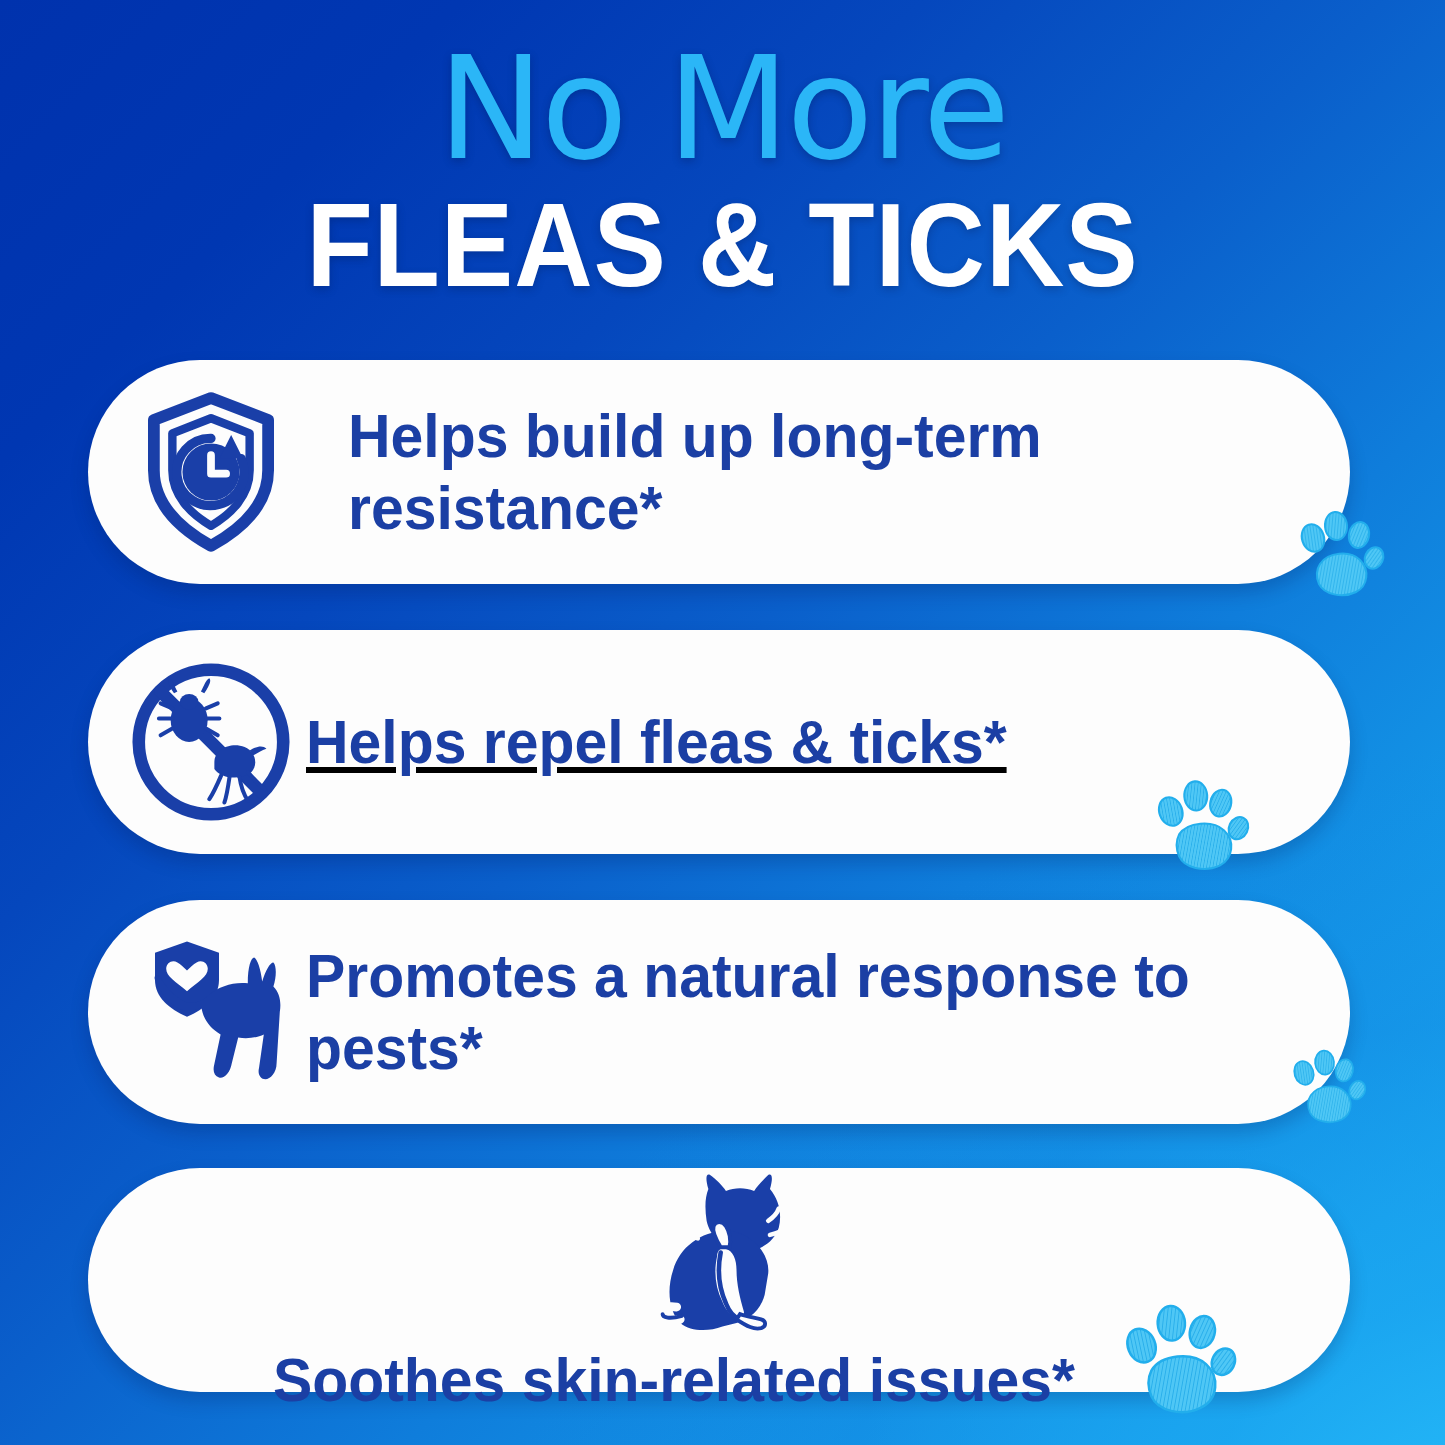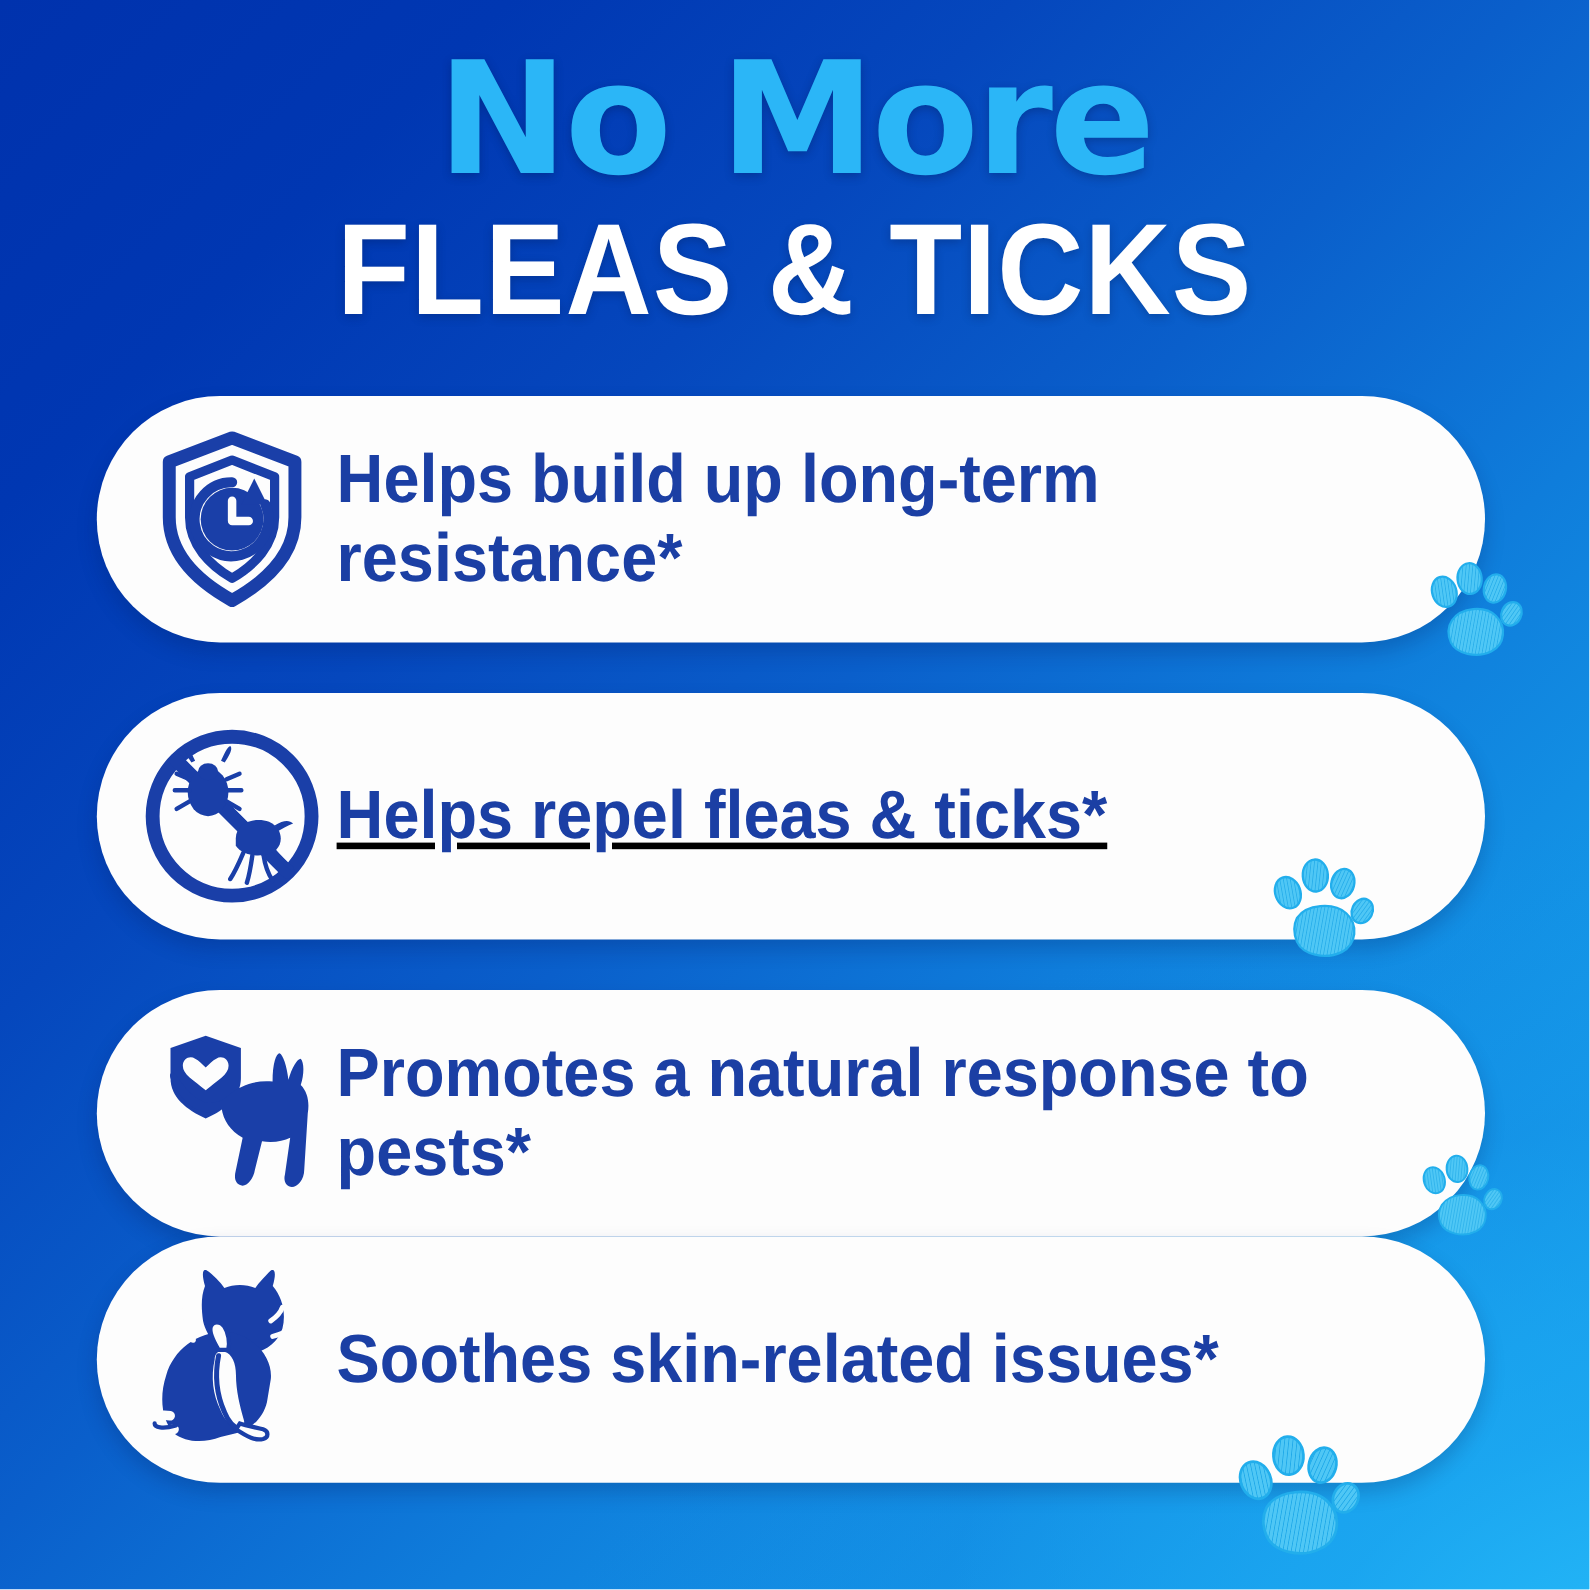--- a/index.html
+++ b/index.html
@@ -34,21 +34,21 @@
   
   .heading {
     position:absolute;
     left:0; right:0; top:44px;
     text-align:center;
     user-select:none;
   }
   .title-top {
     display:block;
     font-family:"DejaVu Sans", sans-serif;
-    font-weight:700;
+    font-weight:400;
     font-size:142px;
     line-height:0.92;
     letter-spacing:-3px;
     color:#2bb6f7;
     text-shadow:0 3px 9px rgba(0,20,70,0.30);
   }
   .title-bottom {
     display:block;
     margin-top:14px;
     font-family:"Liberation Sans Narrow","Liberation Sans", sans-serif;
@@ -66,24 +66,24 @@
     position:absolute;
     left:88px;
     width:1262px;
     height:224px;
     background:#fdfdfd;
     border-radius:130px;
     display:flex;
     align-items:center;
     box-shadow:0 9px 18px rgba(0,25,80,0.22);
   }
-  #card-0 { top:360px; }
+  #card-0 { top:360px;gap:42px; }
   #card-1 { top:630px;text-decoration:underline; }
   #card-2 { top:900px; }
-  #card-3 { top:1124px; }
+  #card-3 { top:1168px;flex-direction:column; }
 
   .card-icon {
     flex:0 0 auto;
     width:190px;
     margin-left:28px;
     display:flex;
     align-items:center;
     justify-content:center;
   }
   .card-icon svg { display:block; }

